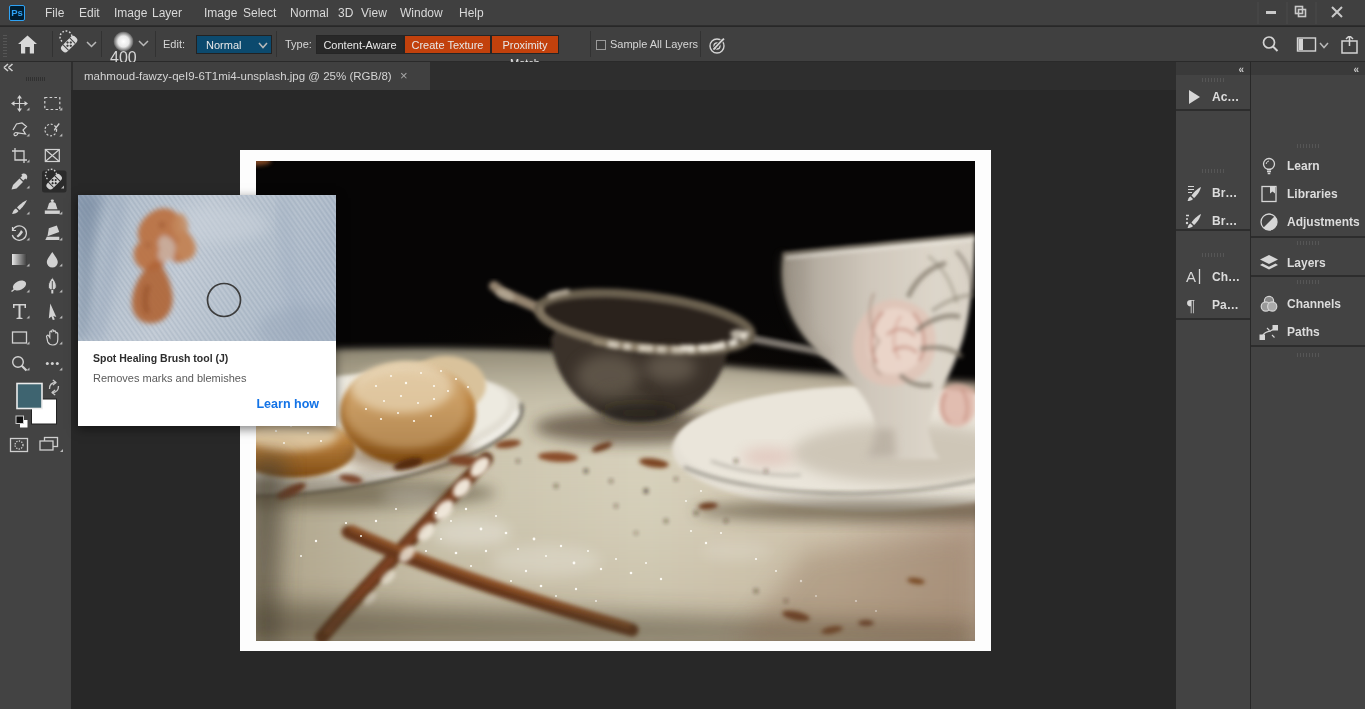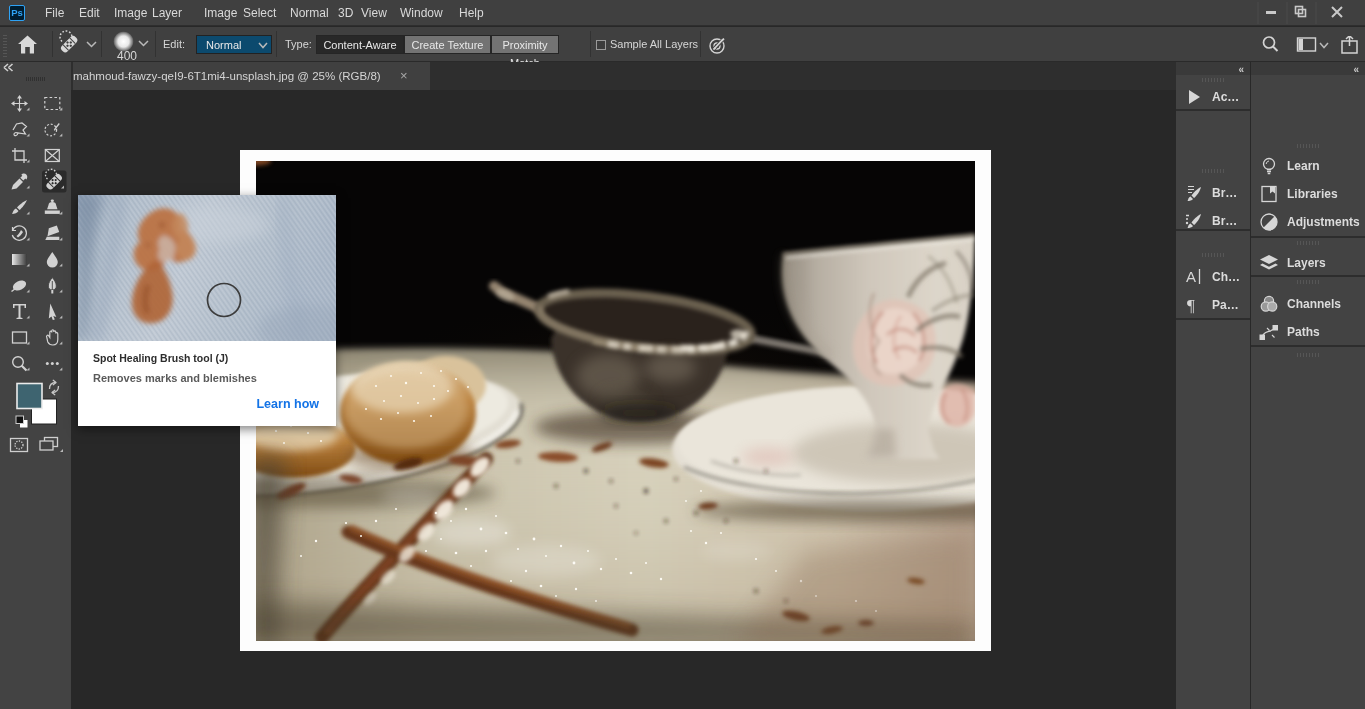--- a/index.html
+++ b/index.html
@@ -3,21 +3,21 @@
 <style>
 *{margin:0;padding:0;box-sizing:border-box}
 html,body{width:1365px;height:709px;overflow:hidden;background:#282828;font-family:"Liberation Sans",sans-serif}
 .abs{position:absolute}
 #menubar{position:absolute;left:0;top:0;width:1365px;height:26px;background:#404040;border-bottom:1px solid #2e2e2e}
 .menu{position:absolute;top:0;height:26px;line-height:27px;color:#d9d9d9;font-size:12px}
 #pslogo{position:absolute;left:9px;top:4.5px;width:16px;height:16px;background:#001d30;border:1.5px solid #2fa3f5;border-radius:2px;color:#2fa3f5;font-size:9.5px;font-weight:bold;text-align:center;line-height:13px}
 #optbar{position:absolute;left:0;top:27px;width:1365px;height:35px;background:#404040;border-bottom:1px solid #2a2a2a}
 .sep{position:absolute;top:4px;width:1px;height:26px;background:#323232}
 .olabel{position:absolute;top:0;height:35px;line-height:35px;color:#d6d6d6;font-size:11px}
-.btn{position:absolute;top:8px;height:19px;line-height:18px;color:#e8e8e8;font-size:11px;text-align:center;background:#737373;border:1px solid #252525}
+.btn{position:absolute;top:8px;height:19px;line-height:18px;color:#e8e8e8;font-size:11px;text-align:center;background:#c2410c;border:1px solid #252525}
 #winbtns{position:absolute;right:0;top:0;height:26px}
 #tabstrip{position:absolute;left:71px;top:62px;width:1105px;height:28px;background:#2e2e2e}
 #tab{position:absolute;left:2px;top:0;width:357px;height:28px;background:#404040;color:#d4d4d4;font-size:11.5px;line-height:28px}
 #leftrail{position:absolute;left:0;top:62px;width:71px;height:647px;background:#434343}
 #canvas{position:absolute;left:71px;top:90px;width:1102px;height:619px;background:#282828}
 #doc{position:absolute;left:169px;top:60px;width:751px;height:501px;background:#fdfdfd}
 #photo{position:absolute;left:16px;top:11px;width:719px;height:480px;background:#000;overflow:hidden}
 #pnarrow{position:absolute;left:1176px;top:62px;width:74px;height:647px;background:#434343}
 #pwide{position:absolute;left:1251px;top:62px;width:114px;height:647px;background:#434343}
 .phead{position:absolute;left:0;top:0;width:100%;height:13px;background:#3a3a3a}
@@ -83,21 +83,21 @@
         <radialGradient id="brushprev">
           <stop offset="0" stop-color="#ffffff"></stop>
           <stop offset="0.55" stop-color="#e8e8e8"></stop>
           <stop offset="0.85" stop-color="#8a8a8a"></stop>
           <stop offset="1" stop-color="#555555"></stop>
         </radialGradient>
       </defs>
 <circle cx="13.5" cy="10.5" r="10" fill="url(#brushprev)"></circle>
 <path d="M29 10 l4.5 4.5 L38 10" fill="none" stroke="#b9b9b9" stroke-width="1.5"></path>
 </svg>
-<div class="abs" style="left:110px;top:22px;width:27px;text-align:right;color:#d6d6d6;font-size:12px">400</div>
+<div class="abs" style="left:110px;top:22px;width:27px;text-align:left;color:#d6d6d6;font-size:16px">400</div>
 <div class="sep" style="left:155px"></div>
 <div class="olabel" style="left:163px">Edit:</div>
 <div class="btn" style="left:196px;top:8px;width:76px;background:#0c4a6e;border-color:#222;text-align:left;padding-left:9px">Normal</div>
 <svg class="abs" style="left:256px;top:8px" width="16" height="19" viewBox="0 0 16 19">
       <path d="M3 8 l4 4.5 L11 8" fill="none" stroke="#b9b9b9" stroke-width="1.5"></path>
     </svg>
 <div class="sep" style="left:276px"></div>
 <div class="olabel" style="left:285px">Type:</div>
 <div class="btn" style="left:316px;width:88px;background:#282828">Content-Aware</div>
 <div class="btn" style="left:404px;width:87px">Create Texture</div>
@@ -283,21 +283,21 @@
 <g fill="none" stroke="#cfcfcf" stroke-width="1.3">
 <rect x="10.5" y="376.5" width="17" height="13"></rect>
 <circle cx="19" cy="383" r="4" stroke-dasharray="1.3 1.3"></circle>
 <rect x="44.5" y="375.5" width="13" height="9"></rect>
 <rect x="40" y="379" width="13" height="9" fill="#434343"></rect>
 </g>
 <path d="M0 3 L3 3 L3 0 Z" transform="translate(60,387)" fill="#b8b8b8"></path>
 </svg>
 </div>
 <div id="tabstrip">
-    <div id="tab"><span style="">mahmoud-fawzy-qeI9-6T1mi4-unsplash.jpg @ 25% (RGB/8)</span><span style="position:absolute;left:327px;top:0;color:#a8a8a8;font-size:13px">×</span></div>
+    <div id="tab"><span style="margin-left:11px">mahmoud-fawzy-qeI9-6T1mi4-unsplash.jpg @ 25% (RGB/8)</span><span style="position:absolute;left:327px;top:0;color:#a8a8a8;font-size:13px">×</span></div>
   </div>
 <div id="canvas">
     <div id="doc">
       <div id="photo">
 <svg width="719" height="480" viewBox="0 0 719 480">
 <defs>
 <filter id="b2" x="-30%" y="-30%" width="160%" height="160%">
               <feGaussianBlur stdDeviation="2"></feGaussianBlur>
             </filter>
 <filter id="b4" x="-30%" y="-30%" width="160%" height="160%">
@@ -704,15 +704,15 @@
 <path d="M98 20 C92 28 94 40 102 44 C96 52 98 62 106 65 C113 67 119 60 118 52 C117 45 112 41 109 39 C112 31 109 22 103 18 Z" fill="#c4885c" opacity="0.85"></path>
 <path d="M86 40 C80 42 78 50 82 54 C78 58 80 66 86 68 C92 70 98 64 96 58 C100 54 96 44 90 42 Z" fill="#d8e0e8" opacity="0.5"></path>
 <path d="M76 66 C62 76 54 94 54 108 C54 122 64 130 76 128 C90 126 97 112 94 97 C92 84 85 72 81 66 Z" fill="#b06538" opacity="0.92"></path>
 <path d="M70 90 C66 100 66 112 70 118" stroke="#8d4a24" stroke-width="5" fill="none" opacity="0.6"></path>
 <circle cx="84" cy="30" r="3" fill="#8d4a24" opacity="0.5"></circle>
 <circle cx="70" cy="50" r="2.5" fill="#8d4a24" opacity="0.45"></circle>
 </g>
 <circle cx="146" cy="105" r="16.5" fill="none" stroke="#3c3c3c" stroke-width="1.7"></circle>
 </svg>
 <div class="ttl" style="top:156.5px;font-size:10.5px">Spot Healing Brush tool (J)</div>
-<div class="ttl" style="top:177px;font-weight:bold;color:#5a5a5a;font-size:11px">Removes marks and blemishes</div>
+<div class="ttl" style="top:177px;font-weight:normal;color:#5a5a5a;font-size:11px">Removes marks and blemishes</div>
 <div class="ttl" style="top:202px;left:auto;right:17px;color:#1373e6;font-size:12.5px">Learn how</div>
 </div>
 
 </body></html>

